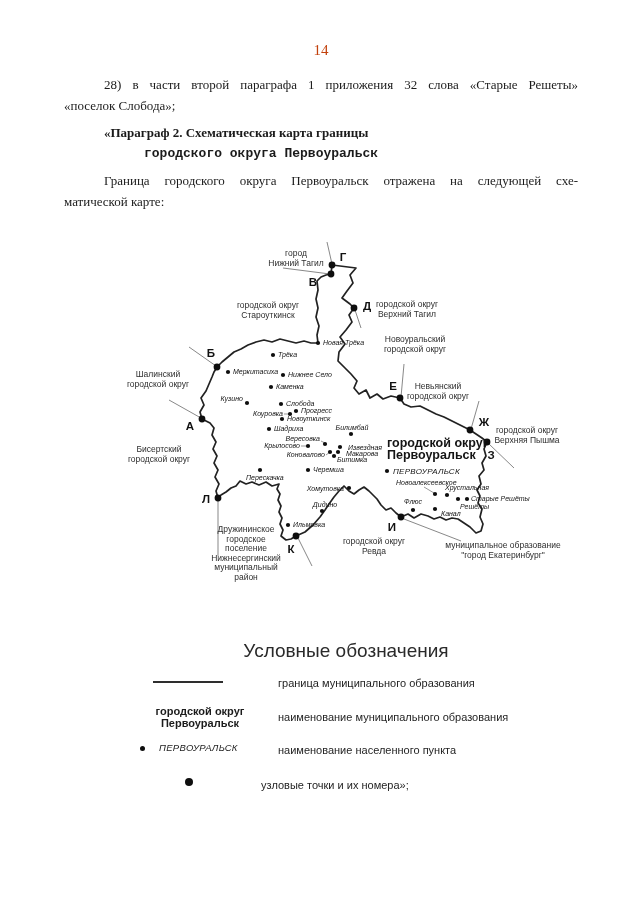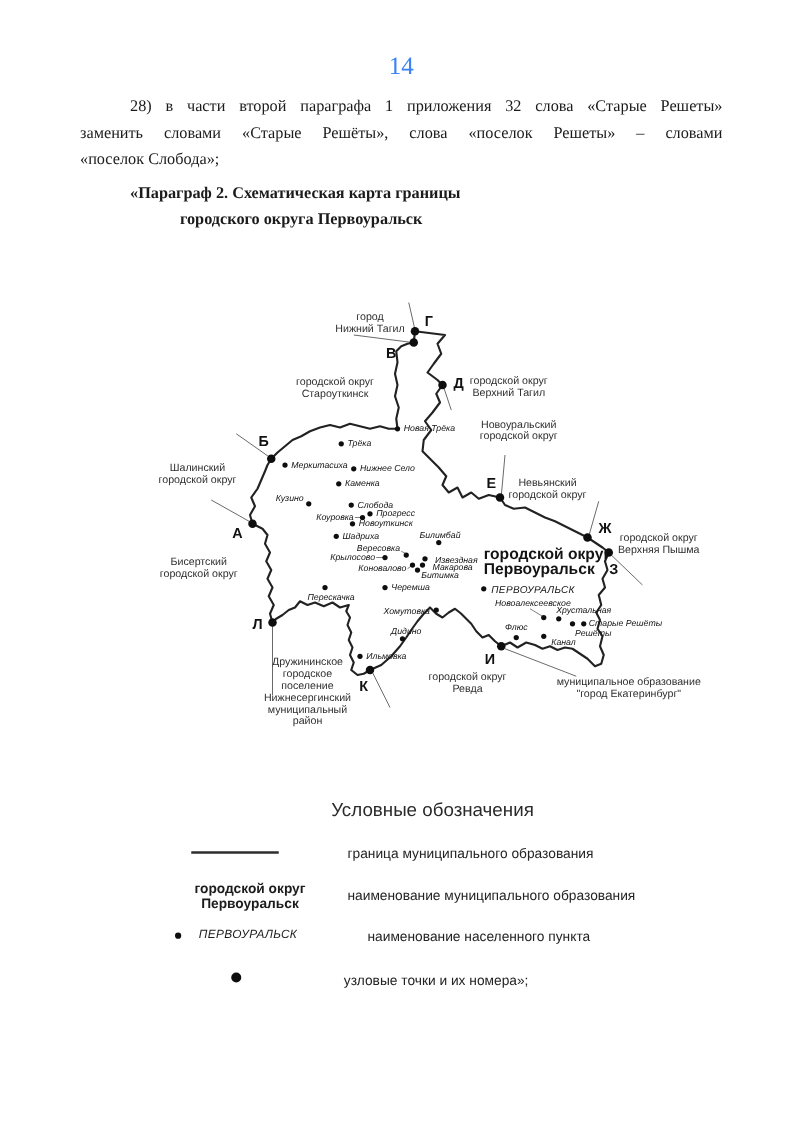--- a/index.html
+++ b/index.html
@@ -1,66 +1,69 @@
 <!DOCTYPE html>
 <html lang="ru"><head>
 <meta charset="utf-8">
 <style>
   html,body{margin:0;padding:0;background:#fff;}
   .page{position:relative;width:640px;height:905px;background:#ffffff;overflow:hidden;
         font-family:"Liberation Serif",serif;color:#1b1b1b;}
   .pagenum{position:absolute;left:64px;top:42px;width:514px;text-align:center;
-           font-size:20px;color:#3b82f6;}
+           font-size:15px;color:#c2410c;}
   .doc{position:absolute;left:64px;top:74px;width:514px;font-size:13px;line-height:21px;}
   .para{margin:0 0 6px 0;}
   .ln{white-space:normal;}
   .ln.j{text-align:justify;text-align-last:justify;}
   .ln.ind{text-indent:40px;}
   .heading{font-weight:bold;}
   .heading .ln:nth-child(1){padding-left:40px;}
-  .heading .ln:nth-child(2){padding-left:80px;}
+  .heading .ln:nth-child(2){padding-left:80px;font-family:Liberation Mono, monospace;}
   svg.map{position:absolute;left:120px;top:238px;}
   .boundary{fill:none;stroke:#222;stroke-width:1.7;stroke-linejoin:round;stroke-linecap:round;}
   .leader{stroke:#555;stroke-width:0.7;}
   .sleader{stroke:#555;stroke-width:0.6;}
   .ndot{fill:#0e0e0e;}
   .sdot{fill:#0e0e0e;}
   .nl{font:bold 11.5px "Liberation Sans",sans-serif;fill:#111;}
   .nb{font:8.5px "Liberation Sans",sans-serif;fill:#2e2e2e;}
   .sl{font:italic 7px "Liberation Sans",sans-serif;fill:#131313;}
   .sl.caps{font-size:8px;letter-spacing:.3px;}
   .dl{font:bold 12.5px "Liberation Sans",sans-serif;fill:#141414;}
   .legend{position:absolute;left:0;top:0;width:640px;height:0;
           font-family:"Liberation Sans",sans-serif;color:#222;}
   .legend-title{position:absolute;left:346px;top:640px;transform:translateX(-50%);
-                font-size:15px;white-space:nowrap;color:#2a2a2a;}
+                font-size:19px;white-space:nowrap;color:#2a2a2a;}
   .lg-line{position:absolute;left:153px;top:681px;width:70px;height:2px;background:#2e2e2e;}
   .lg-desc{position:absolute;font-size:11px;color:#242424;white-space:nowrap;}
   .lg-name{position:absolute;left:148px;top:705px;width:104px;text-align:center;
            font-weight:bold;font-size:11px;line-height:12px;color:#1c1c1c;}
   .lg-dot-sm{position:absolute;left:140px;top:746px;width:5px;height:5px;border-radius:50%;background:#0e0e0e;}
   .lg-city{position:absolute;left:159px;top:742px;font-style:italic;font-size:9.5px;letter-spacing:.3px;color:#1c1c1c;}
   .lg-dot-lg{position:absolute;left:185px;top:778px;width:8px;height:8px;border-radius:50%;background:#0e0e0e;}
 </style>
 </head>
 <body>
 
 <div class="page">
 
   <div class="pagenum">14</div>
 
   <div class="doc">
     <div class="para">
         <div class="ln j ind">28) в части второй параграфа 1 приложения 32 слова «Старые Решеты»</div>
-        <div class="ln j">заменить словами «Старые Решёты», слова «поселок Решеты» – словами</div>
         <div class="ln">«поселок Слобода»;</div>
       </div>
     <div class="para heading">
         <div class="ln">«Параграф 2. Схематическая карта границы</div>
         <div class="ln">городского округа Первоуральск</div>
+      </div>
+    <div class="para">
+        <div class="ln j ind">Граница городского округа Первоуральск отражена на следующей схе-</div>
+        <div class="ln">матической карте:</div>
       </div>
   </div>
 
   <svg class="map" width="456" height="348" viewBox="120 238 456 348">
       <path d="M332,265 L356,268 L350,275 L353,283 L347,291 L342,298 L350,304 L354,308 L349,315 L352,322 L346,330 L340,337 L345,344 L339,352 L338,361 L345,368 L351,374 L357,381 L354,388 L359,394 L366,390 L370,398 L377,394 L383,399 L391,396 L400,398 L404,404 L411,407 L420,406 L428,410 L436,414 L444,417 L452,421 L458,424 L464,427 L470,430 L476,434 L482,438 L487,442 L484,449 L486,456 L482,463 L484,470 L479,476 L481,484 L477,490 L480,496 L478,503 L482,509 L480,517 L483,524 L481,531 L476,533 L470,527 L464,523 L458,519 L452,518 L446,520 L440,517 L434,519 L428,516 L421,514 L414,518 L408,514 L401,517 L396,513 L391,508 L386,510 L381,505 L377,499 L373,495 L369,491 L364,487 L359,490 L354,494 L349,491 L344,486 L339,491 L334,497 L329,504 L325,510 L320,517 L313,525 L305,532 L296,536 L291,539 L286,540 L281,536 L283,530 L280,524 L282,518 L279,512 L281,506 L278,500 L280,494 L277,489 L279,484 L272,486 L266,482 L259,485 L252,482 L246,484 L240,481 L236,486 L231,488 L226,492 L221,495 L218,498 L216,491 L219,484 L215,477 L218,470 L214,463 L217,456 L213,449 L216,442 L212,435 L214,428 L210,423 L202,419 L200,412 L204,405 L201,398 L206,391 L209,384 L212,377 L214,372 L217,367 L222,362 L228,357 L234,352 L241,349 L248,345 L256,342 L264,340 L272,342 L280,339 L288,341 L296,343 L304,341 L311,343 L318,343 L317,335 L319,326 L316,317 L318,308 L316,299 L318,290 L317,281 L321,277 L326,275 L331,274 Z" class="boundary"></path>
       <text x="296" y="256" class="nb" text-anchor="middle"><tspan x="296" dy="0">город</tspan><tspan x="296" dy="9.5">Нижний Тагил</tspan></text>
       <text x="268" y="308" class="nb" text-anchor="middle"><tspan x="268" dy="0">городской округ</tspan><tspan x="268" dy="9.5">Староуткинск</tspan></text>
       <text x="407" y="307" class="nb" text-anchor="middle"><tspan x="407" dy="0">городской округ</tspan><tspan x="407" dy="9.5">Верхний Тагил</tspan></text>
       <text x="415" y="342" class="nb" text-anchor="middle"><tspan x="415" dy="0">Новоуральский</tspan><tspan x="415" dy="9.5">городской округ</tspan></text>
       <text x="438" y="389" class="nb" text-anchor="middle"><tspan x="438" dy="0">Невьянский</tspan><tspan x="438" dy="9.5">городской округ</tspan></text>
@@ -179,19 +182,19 @@
     <div class="lg-desc" style="left:278px;top:677px;">граница муниципального образования</div>
 
     <div class="lg-name">
         <div class="ln">городской округ</div>
         <div class="ln">Первоуральск</div>
       </div>
     <div class="lg-desc" style="left:278px;top:711px;">наименование муниципального образования</div>
 
     <div class="lg-dot-sm"></div>
     <div class="lg-city">ПЕРВОУРАЛЬСК</div>
-    <div class="lg-desc" style="left:278px;top:744px;margin-left:16px;">наименование населенного пункта</div>
+    <div class="lg-desc" style="left:278px;top:744px;">наименование населенного пункта</div>
 
     <div class="lg-dot-lg"></div>
-    <div class="lg-desc" style="left:275px;top:779px;">узловые точки и их номера»;</div>
+    <div class="lg-desc" style="left:261px;top:779px;">узловые точки и их номера»;</div>
   </div>
 
 </div>
 
 </body></html>

